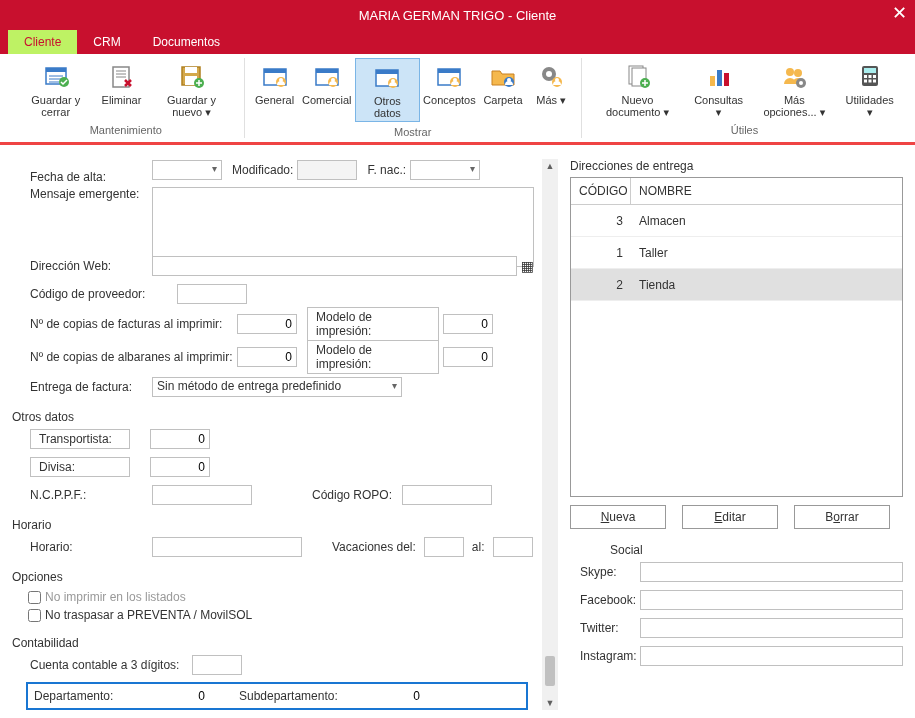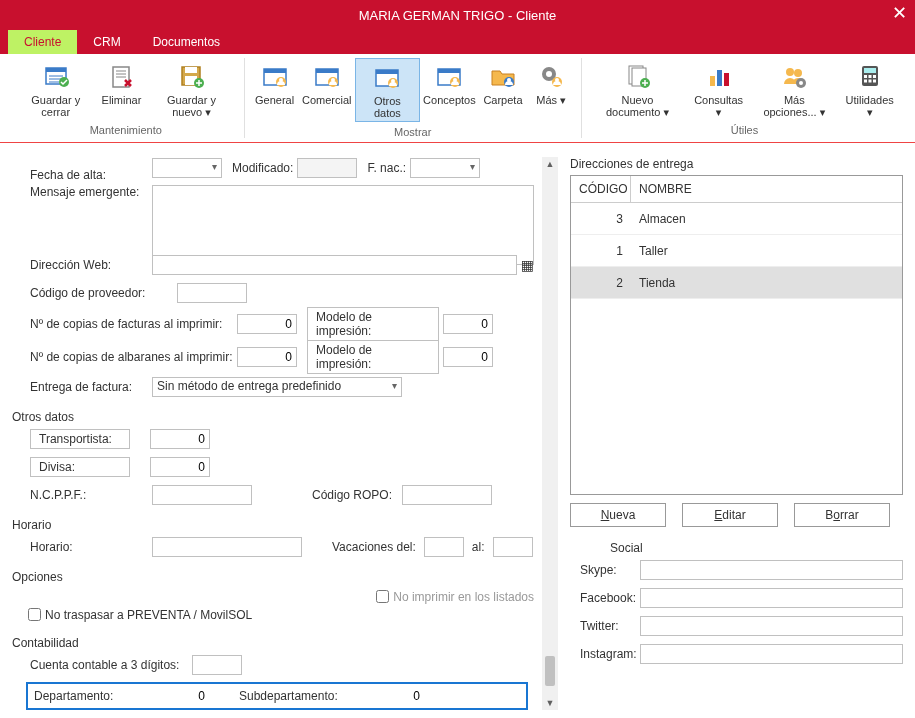--- a/index.html
+++ b/index.html
@@ -3,21 +3,21 @@
 <meta charset="utf-8">
 <style>
 * { box-sizing: border-box; margin: 0; padding: 0; }
 body { font-family: "Segoe UI", Tahoma, sans-serif; font-size: 12px; background: #fff; color: #333; width: 915px; height: 718px; overflow: hidden; display: flex; flex-direction: column; }
 .titlebar { background: #c8102e; color: #fff; height: 30px; display: flex; align-items: center; justify-content: center; position: relative; }
 .titlebar-title { font-size: 13px; }
 .titlebar-close { position: absolute; right: 8px; top: 2px; font-size: 18px; cursor: pointer; }
 .tabs { background: #c8102e; display: flex; height: 24px; align-items: flex-end; padding-left: 8px; }
 .tab { padding: 5px 16px; color: #fff; cursor: pointer; font-size: 12px; }
 .tab.active { background: #bef264; color: #c8102e; }
-.ribbon { background: #fff; border-bottom: 1px solid #ef4444; display: flex; padding: 4px 8px; }
+.ribbon { background: #fff; border-bottom: 3px solid #ef4444; display: flex; padding: 4px 8px; }
 .ribbon-group { display: flex; flex-direction: column; align-items: center; padding: 0 6px; border-right: 1px solid #e0e0e0; }
 .ribbon-group:last-child { border-right: none; }
 .ribbon-items { display: flex; }
 .ribbon-item { display: flex; flex-direction: column; align-items: center; padding: 2px 6px; cursor: pointer; min-width: 48px; }
 .ribbon-item.active { background: #cce4f7; border: 1px solid #7ab5e6; }
 .ribbon-icon { width: 32px; height: 32px; display: flex; align-items: center; justify-content: center; }
 .ribbon-label { font-size: 11px; text-align: center; line-height: 1.1; margin-top: 2px; }
 .ribbon-group-title { font-size: 11px; color: #666; margin-top: 4px; }
 .content { flex: 1; display: flex; padding: 14px 12px 8px 12px; overflow: hidden; }
 .left-col { width: 530px; padding-right: 8px; display: flex; flex-direction: column; }
@@ -301,21 +301,21 @@
     <div class="form-row">
       <span class="form-label" style="width:140px;padding-left:18px;">Horario:</span>
       <input class="form-input" style="width: 150px;">
       <span class="form-label" style="margin-left:30px;">Vacaciones del:</span>
       <input class="form-input" style="width: 40px; margin-left: 4px;">
       <span class="form-label" style="margin-left:8px;">al:</span>
       <input class="form-input" style="width: 40px; margin-left: 4px;">
     </div>
 
     <div class="section-title">Opciones</div>
-    <div class="checkbox-row" style="color:#999;justify-content:flex-end;">
+    <div class="checkbox-row" style="color:#999;">
       <input type="checkbox" style="">
       <span>No imprimir en los listados</span>
     </div>
     <div class="checkbox-row">
       <input type="checkbox" style="">
       <span>No traspasar a PREVENTA / MovilSOL</span>
     </div>
 
     <div class="section-title" style="margin-top:12px;">Contabilidad</div>
     <div class="form-row">

